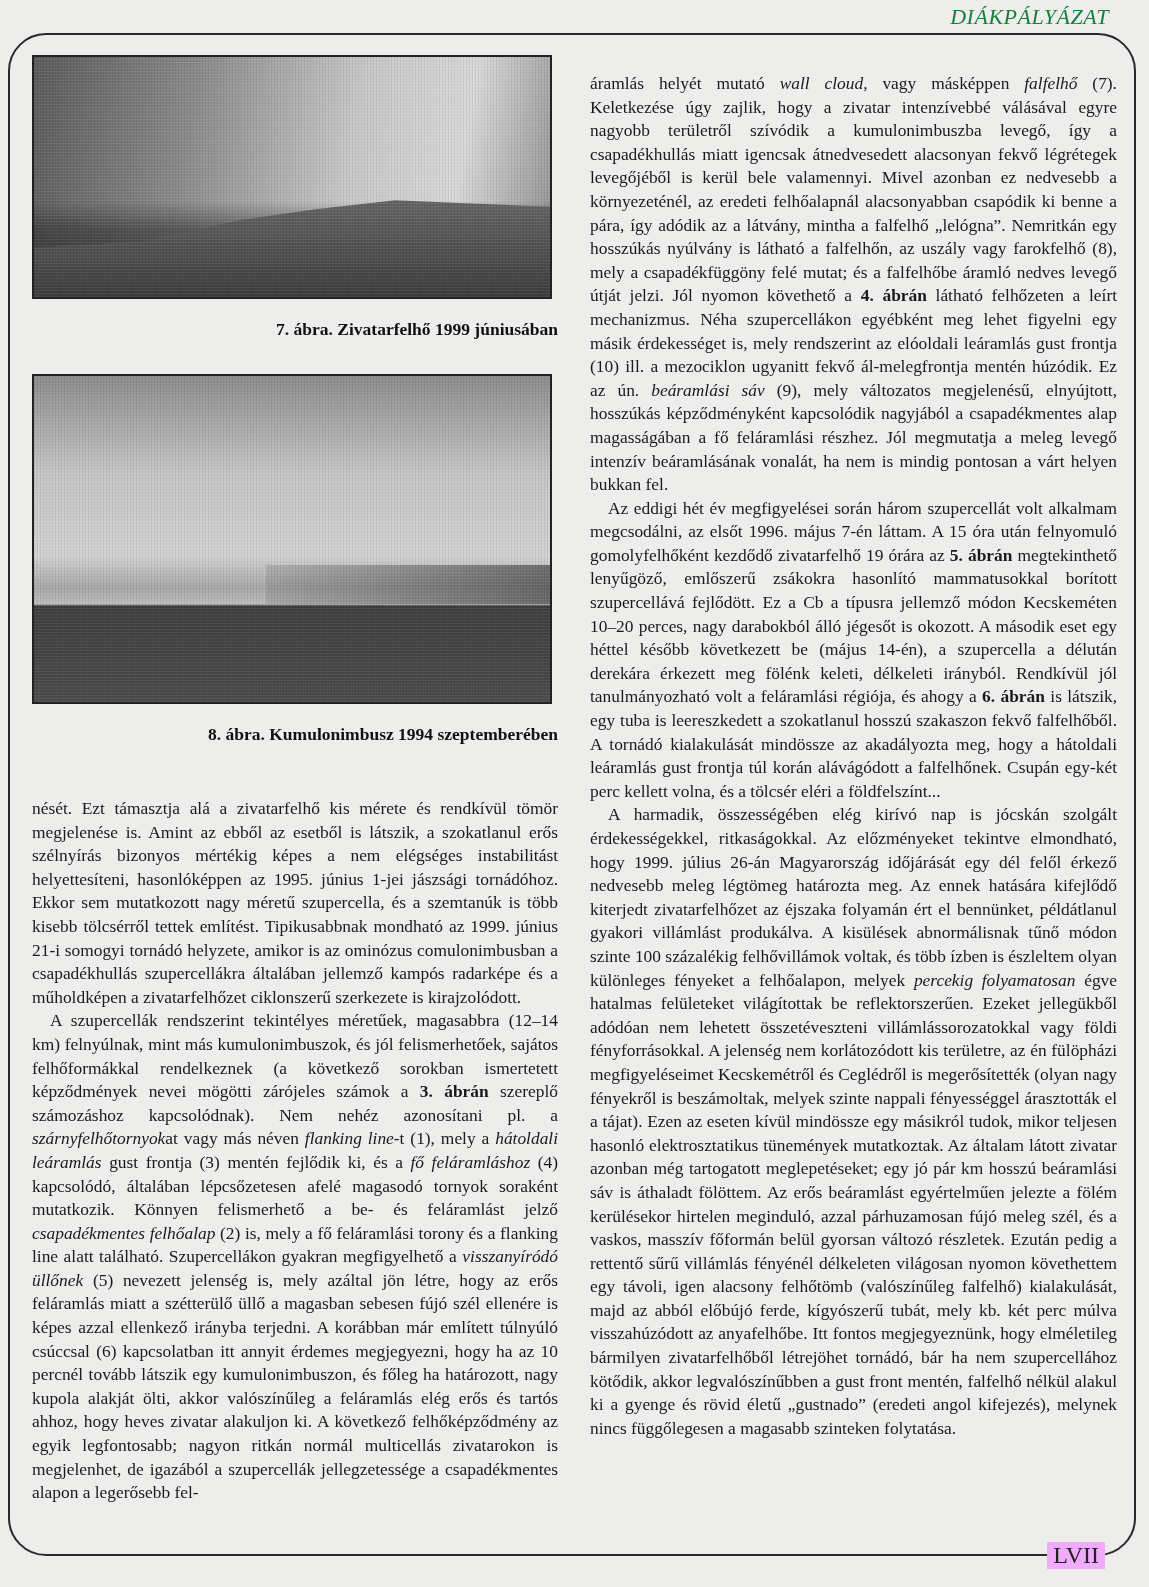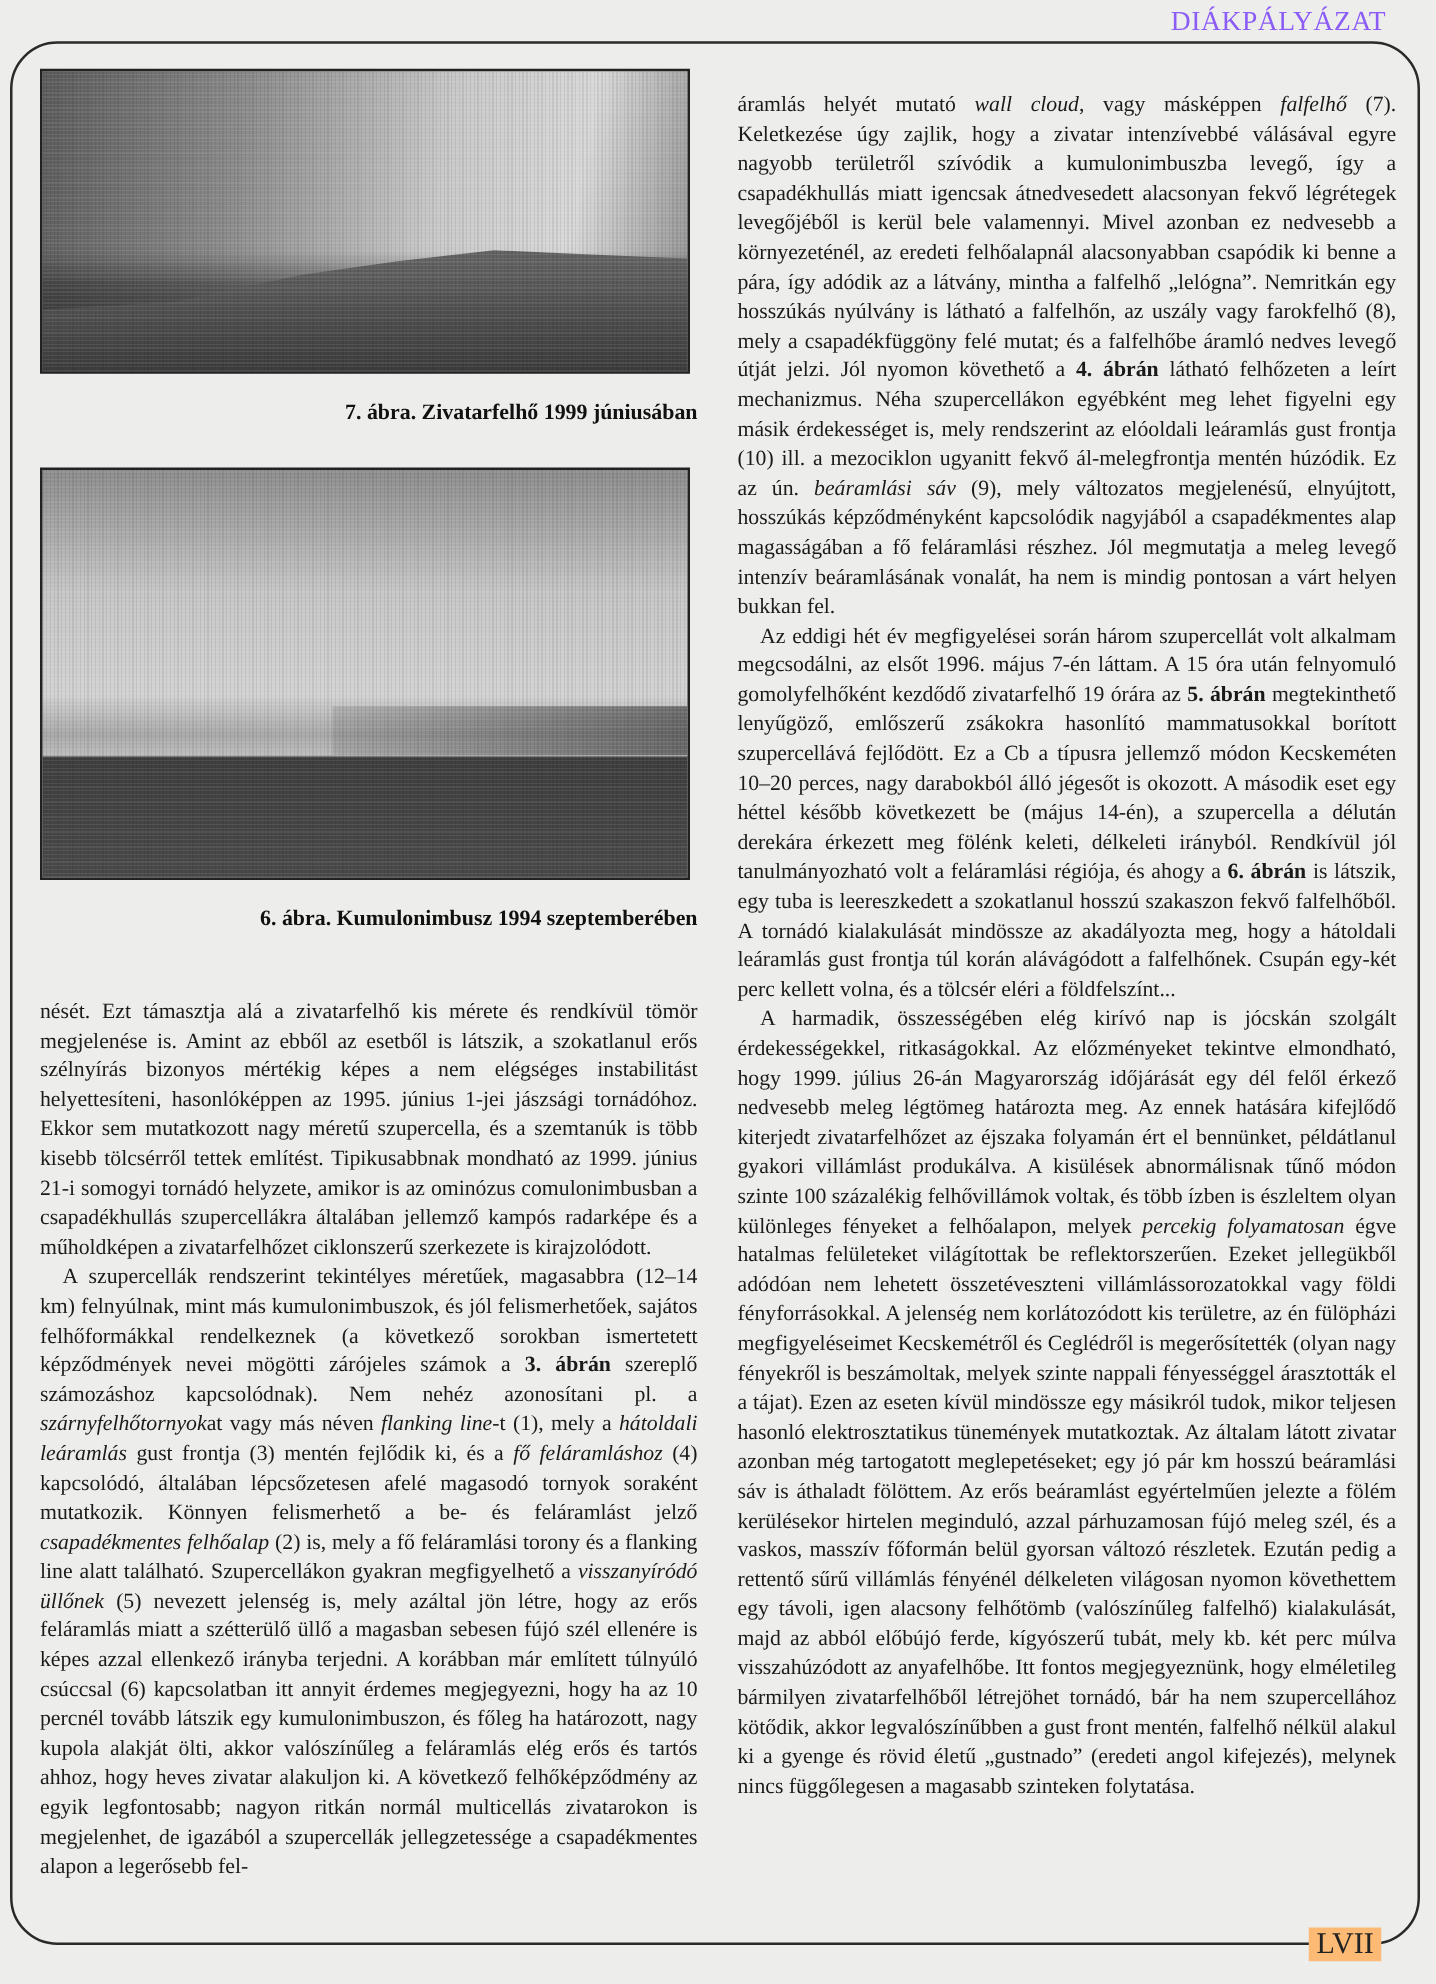--- a/index.html
+++ b/index.html
@@ -4,31 +4,31 @@
 <style>
   html, body { margin: 0; padding: 0; }
   body {
     width: 1149px; height: 1587px; position: relative; overflow: hidden;
     background: #ededeb;
     font-family: "Liberation Serif", "DejaVu Serif", serif;
     color: #1a1a1a;
   }
   .running-head {
     position: absolute; right: 40px; top: 4px;
-    font-size: 22px; letter-spacing: 0.5px;
-    color: #8b5cf6;
+    font-style: italic; font-size: 22px; letter-spacing: 0.5px;
+    color: #15803d;
   }
   .frame {
     position: absolute; left: 8px; top: 33px; width: 1128px; height: 1523px;
     border: 2px solid #2a2a2a; border-radius: 38px;
     box-sizing: border-box;
   }
   .page-num {
     position: absolute; right: 44px; top: 1542px;
-    background: #fdba74; padding: 0 6px;
+    background: #f0abfc; padding: 0 6px;
     font-size: 24px; color: #222;
   }
   .col-left {
     position: absolute; left: 32px; top: 55px; width: 526px;
   }
   .col-right {
     position: absolute; left: 590px; top: 72px; width: 527px;
   }
   .photo {
     width: 520px; border: 2px solid #222; box-sizing: border-box;
@@ -82,21 +82,21 @@
   <div class="photo photo-7">
     <div class="hill"></div>
     <div class="halftone"></div>
   </div>
   <div class="caption">7. ábra. Zivatarfelhő 1999 júniusában</div>
 
   <div class="photo photo-8">
     <div class="cloudbank"></div>
     <div class="halftone"></div>
   </div>
-  <div class="caption">6. ábra. Kumulonimbusz 1994 szeptemberében</div>
+  <div class="caption">8. ábra. Kumulonimbusz 1994 szeptemberében</div>
 
   <div class="body-text left-text">
     <p><span>nését. Ezt támasztja alá a zivatarfelhő kis mérete és rendkívül tömör megjelenése is. Amint az ebből az esetből is látszik, a szokatlanul erős szélnyírás bizonyos mértékig képes a nem elégséges instabilitást helyettesíteni, hasonlóképpen az 1995. június 1-jei jászsági tornádóhoz. Ekkor sem mutatkozott nagy méretű szupercella, és a szemtanúk is több kisebb tölcsérről tettek említést. Tipikusabbnak mondható az 1999. június 21-i somogyi tornádó helyzete, amikor is az ominózus comulonimbusban a csapadékhullás szupercellákra általában jellemző kampós radarképe és a műholdképen a zivatarfelhőzet ciklonszerű szerkezete is kirajzolódott.</span></p>
     <p class="indent"><span>A szupercellák rendszerint tekintélyes méretűek, magasabbra (12–14 km) felnyúlnak, mint más kumulonimbuszok, és jól felismerhetőek, sajátos felhőformákkal rendelkeznek (a következő sorokban ismertetett képződmények nevei mögötti zárójeles számok a </span><b>3. ábrán</b><span> szereplő számozáshoz kapcsolódnak). Nem nehéz azonosítani pl. a </span><i>szárnyfelhőtornyok</i><span>at vagy más néven </span><i>flanking line</i><span>-t (1), mely a </span><i>hátoldali leáramlás</i><span> gust frontja (3) mentén fejlődik ki, és a </span><i>fő feláramláshoz</i><span> (4) kapcsolódó, általában lépcsőzetesen afelé magasodó tornyok soraként mutatkozik. Könnyen felismerhető a be- és feláramlást jelző </span><i>csapadékmentes felhőalap</i><span> (2) is, mely a fő feláramlási torony és a flanking line alatt található. Szupercellákon gyakran megfigyelhető a </span><i>visszanyíródó üllőnek</i><span> (5) nevezett jelenség is, mely azáltal jön létre, hogy az erős feláramlás miatt a szétterülő üllő a magasban sebesen fújó szél ellenére is képes azzal ellenkező irányba terjedni. A korábban már említett túlnyúló csúccsal (6) kapcsolatban itt annyit érdemes megjegyezni, hogy ha az 10 percnél tovább látszik egy kumulonimbuszon, és főleg ha határozott, nagy kupola alakját ölti, akkor valószínűleg a feláramlás elég erős és tartós ahhoz, hogy heves zivatar alakuljon ki. A következő felhőképződmény az egyik legfontosabb; nagyon ritkán normál multicellás zivatarokon is megjelenhet, de igazából a szupercellák jellegzetessége a csapadékmentes alapon a legerősebb fel-</span></p>
   </div>
 </div>
 
 <div class="col-right body-text">
   <p><span>áramlás helyét mutató </span><i>wall cloud</i><span>, vagy másképpen </span><i>falfelhő</i><span> (7). Keletkezése úgy zajlik, hogy a zivatar intenzívebbé válásával egyre nagyobb területről szívódik a kumulonimbuszba levegő, így a csapadékhullás miatt igencsak átnedvesedett alacsonyan fekvő légrétegek levegőjéből is kerül bele valamennyi. Mivel azonban ez nedvesebb a környezeténél, az eredeti felhőalapnál alacsonyabban csapódik ki benne a pára, így adódik az a látvány, mintha a falfelhő „lelógna”. Nemritkán egy hosszúkás nyúlvány is látható a falfelhőn, az uszály vagy farokfelhő (8), mely a csapadékfüggöny felé mutat; és a falfelhőbe áramló nedves levegő útját jelzi. Jól nyomon követhető a </span><b>4. ábrán</b><span> látható felhőzeten a leírt mechanizmus. Néha szupercellákon egyébként meg lehet figyelni egy másik érdekességet is, mely rendszerint az elóoldali leáramlás gust frontja (10) ill. a mezociklon ugyanitt fekvő ál-melegfrontja mentén húzódik. Ez az ún. </span><i>beáramlási sáv</i><span> (9), mely változatos megjelenésű, elnyújtott, hosszúkás képződményként kapcsolódik nagyjából a csapadékmentes alap magasságában a fő feláramlási részhez. Jól megmutatja a meleg levegő intenzív beáramlásának vonalát, ha nem is mindig pontosan a várt helyen bukkan fel.</span></p>
   <p class="indent"><span>Az eddigi hét év megfigyelései során három szupercellát volt alkalmam megcsodálni, az elsőt 1996. május 7-én láttam. A 15 óra után felnyomuló gomolyfelhőként kezdődő zivatarfelhő 19 órára az </span><b>5. ábrán</b><span> megtekinthető lenyűgöző, emlőszerű zsákokra hasonlító mammatusokkal borított szupercellává fejlődött. Ez a Cb a típusra jellemző módon Kecskeméten 10–20 perces, nagy darabokból álló jégesőt is okozott. A második eset egy héttel később következett be (május 14-én), a szupercella a délután derekára érkezett meg fölénk keleti, délkeleti irányból. Rendkívül jól tanulmányozható volt a feláramlási régiója, és ahogy a </span><b>6. ábrán</b><span> is látszik, egy tuba is leereszkedett a szokatlanul hosszú szakaszon fekvő falfelhőből. A tornádó kialakulását mindössze az akadályozta meg, hogy a hátoldali leáramlás gust frontja túl korán alávágódott a falfelhőnek. Csupán egy-két perc kellett volna, és a tölcsér eléri a földfelszínt...</span></p>

